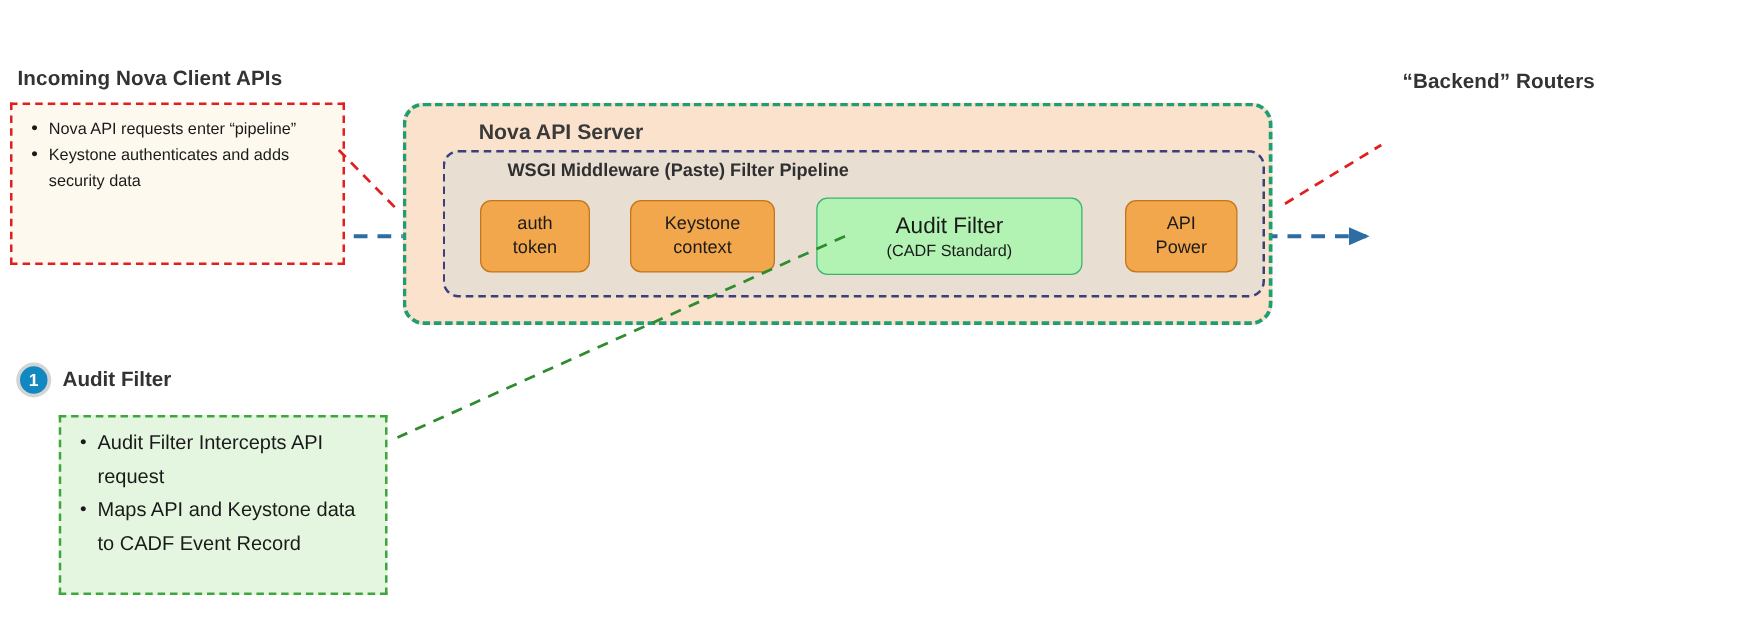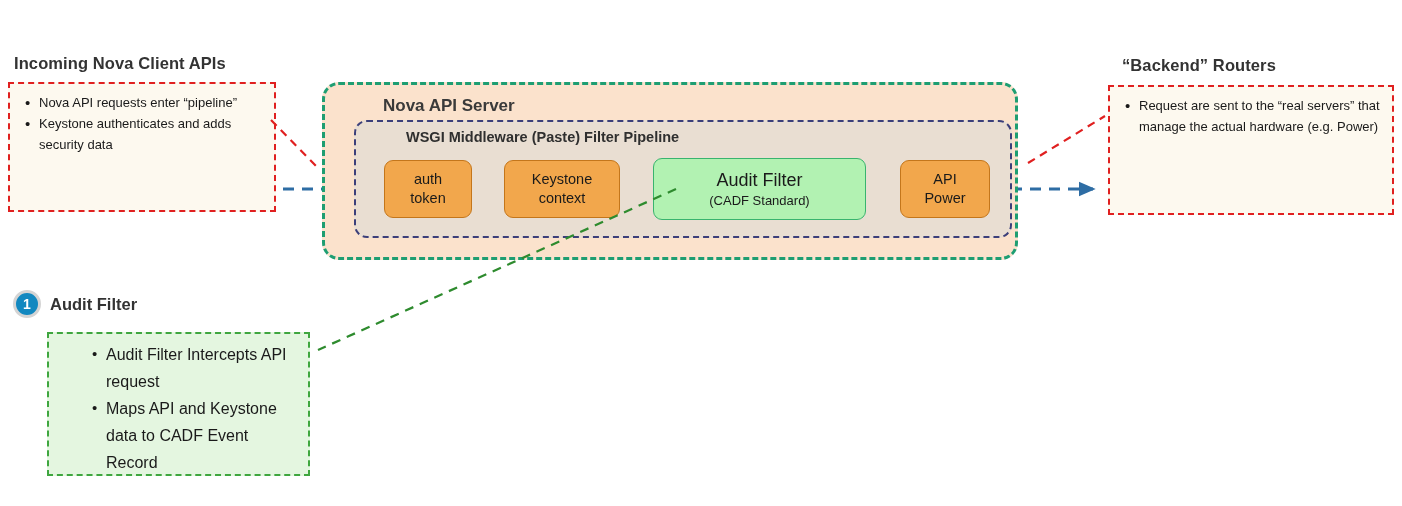--- a/index.html
+++ b/index.html
@@ -25,21 +25,20 @@
   
   .panel{
     position:absolute;box-sizing:border-box;
     border:2px dashed #E02020;
     background:#FDF9EF;
     z-index:3;
   }
   .panel.green{
     border-color:#3FA63F;
     background:#E4F6E0;
-    padding-left:28px;
   }
   .panel ul{list-style:none;margin:0;padding:8px 10px 8px 12px;}
   .panel li{
     position:relative;padding-left:17px;
     font-size:13px;line-height:1.63;color:#1a1a1a;
   }
   .panel li::before{
     content:"\2022";position:absolute;left:3px;top:-1px;
     font-size:15px;color:#1a1a1a;
   }
@@ -166,25 +165,20 @@
 
   <div class="panel" style="left:8px;top:82px;width:268px;height:130px;">
     <ul>
       <li>Nova API requests enter “pipeline”</li>
       <li>Keystone authenticates and adds security data</li>
     </ul>
   </div>
 
   <div class="side-heading" style="left:1122px;top:56px;">“Backend” Routers</div>
 
-  <div class="panel" style="left:1108px;top:85px;width:286px;height:130px;">
-    <ul>
-      <li>Request are sent to the “real servers” that manage the actual hardware (e.g. Power)</li>
-    </ul>
-  </div>
 
   <div class="badge-row" style="left:13px;top:290px;">
     <div class="badge">1</div>
     <div class="badge-label">Audit Filter</div>
   </div>
 
   <div class="panel green" style="left:47px;top:332px;width:263px;height:144px;">
     <ul>
       <li>Audit Filter Intercepts API request</li>
       <li>Maps API and Keystone data to CADF Event Record</li>

